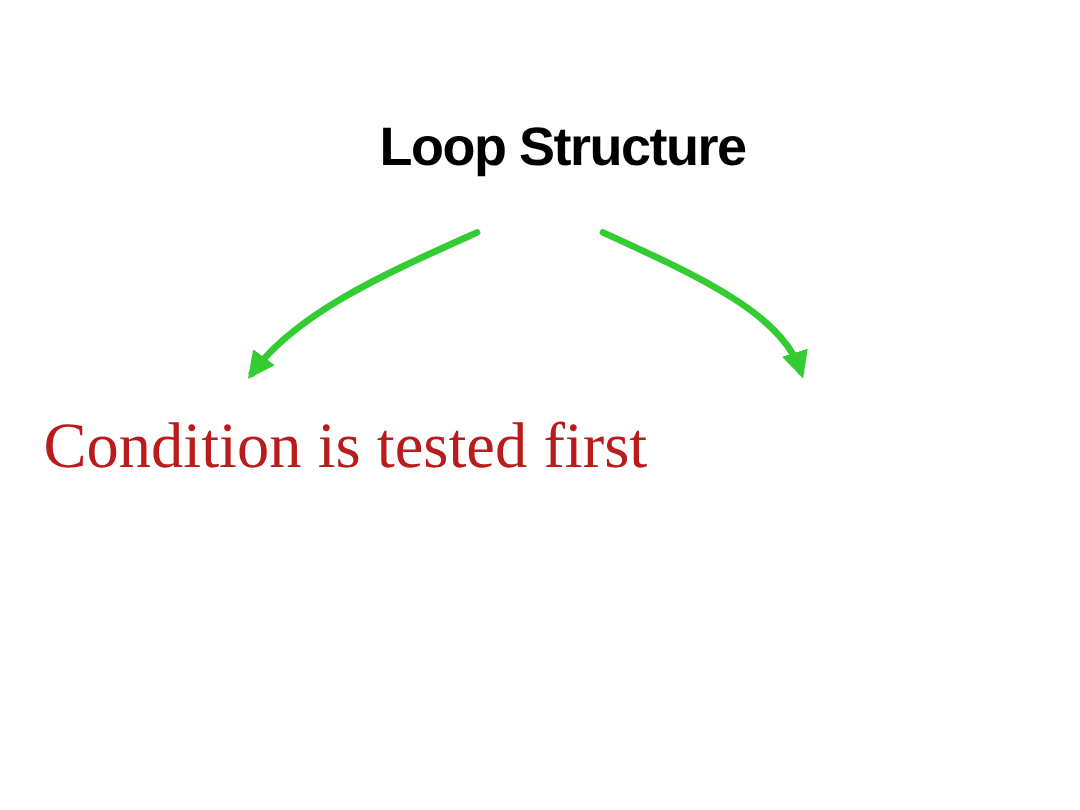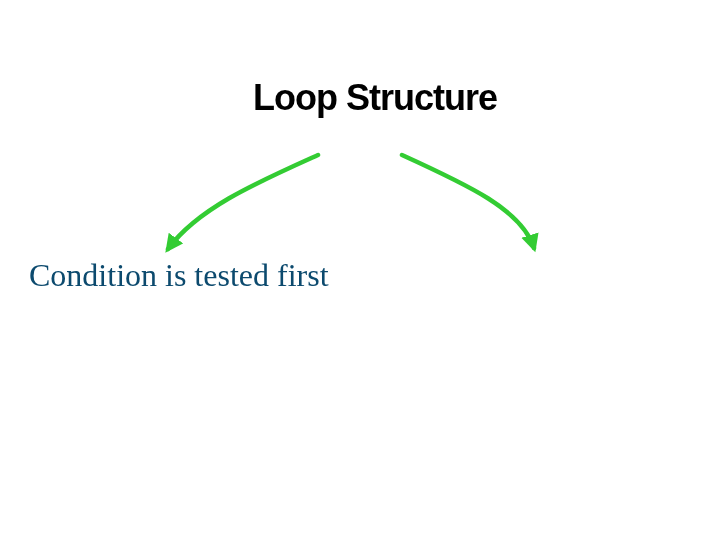--- a/index.html
+++ b/index.html
@@ -30,24 +30,24 @@
   }
   .arrow-layer {
     position: absolute;
     top: 0;
     left: 0;
     width: 720px;
     height: 540px;
   }
   .caption {
     position: absolute;
-    top: 257px;
+    top: 273px;
     font-family: "Liberation Serif", serif;
-    font-size: 32px;
-    color: #0c4a6e;
+    font-size: 43px;
+    color: #b91c1c;
     white-space: nowrap;
   }
   .caption-left  { left: 29px; }
   .caption-right { left: 381px; }
 </style>
 </head>
 <body>
 
 <div class="slide">
 

